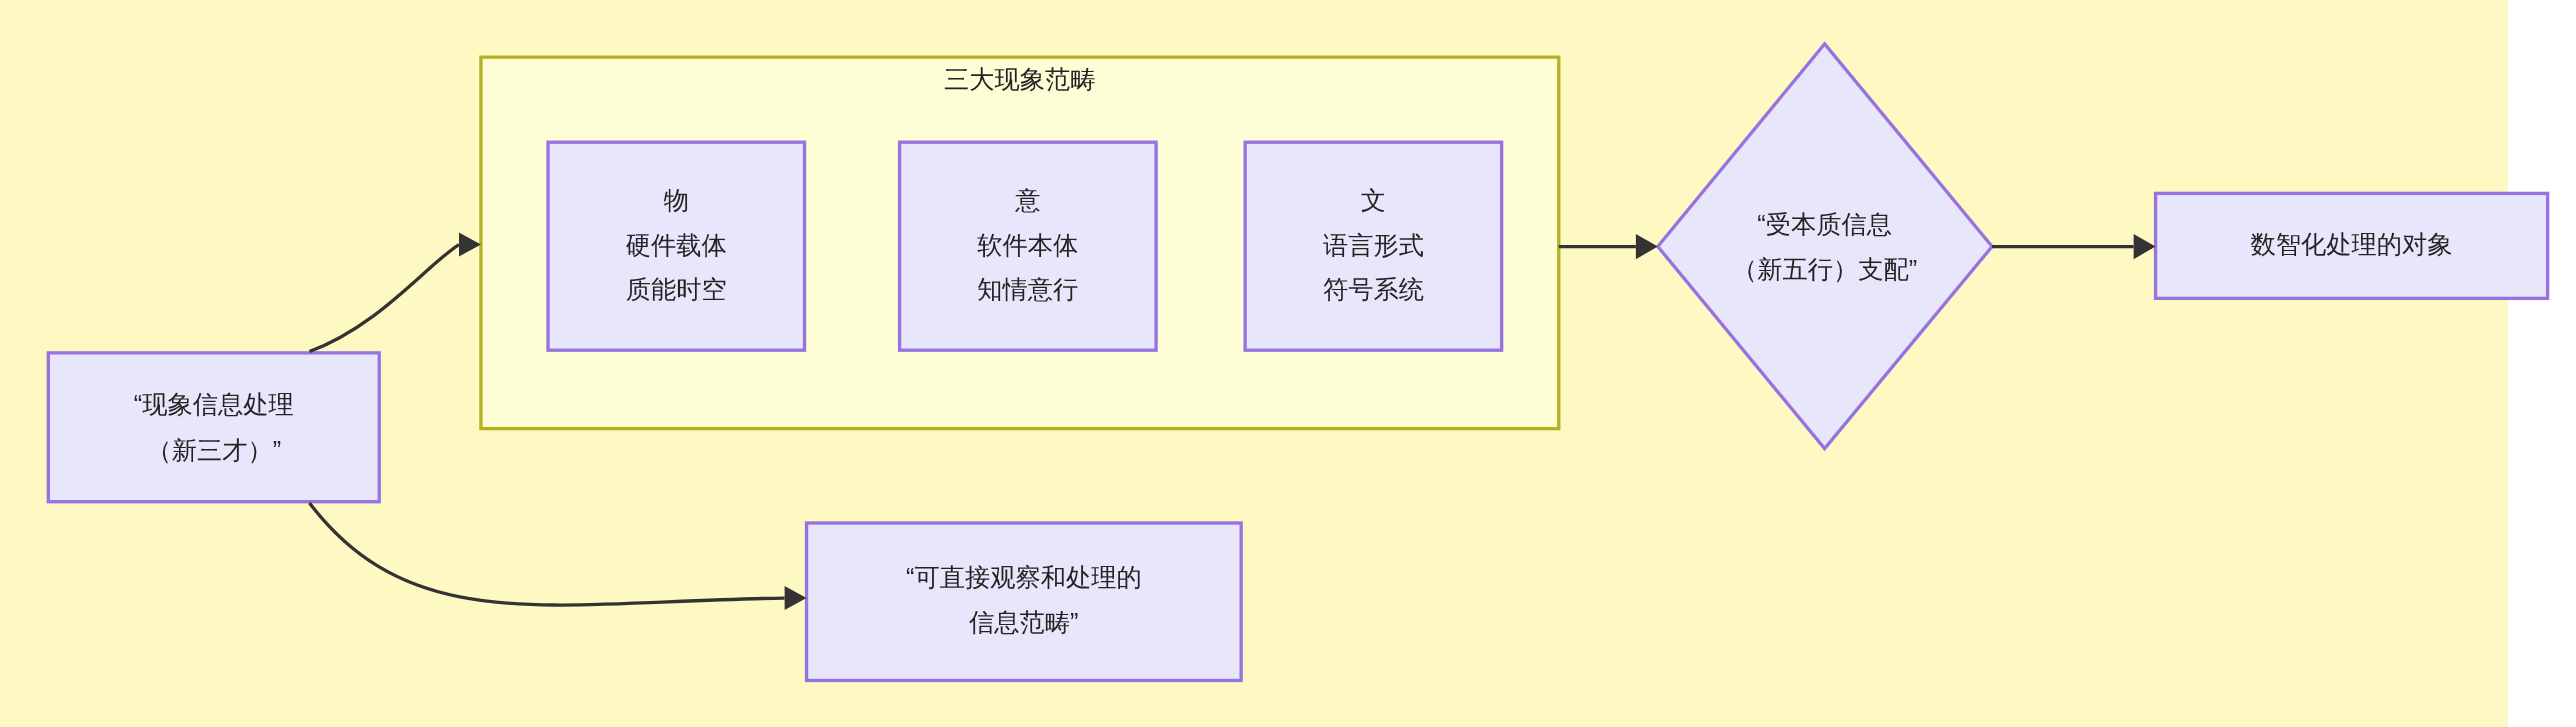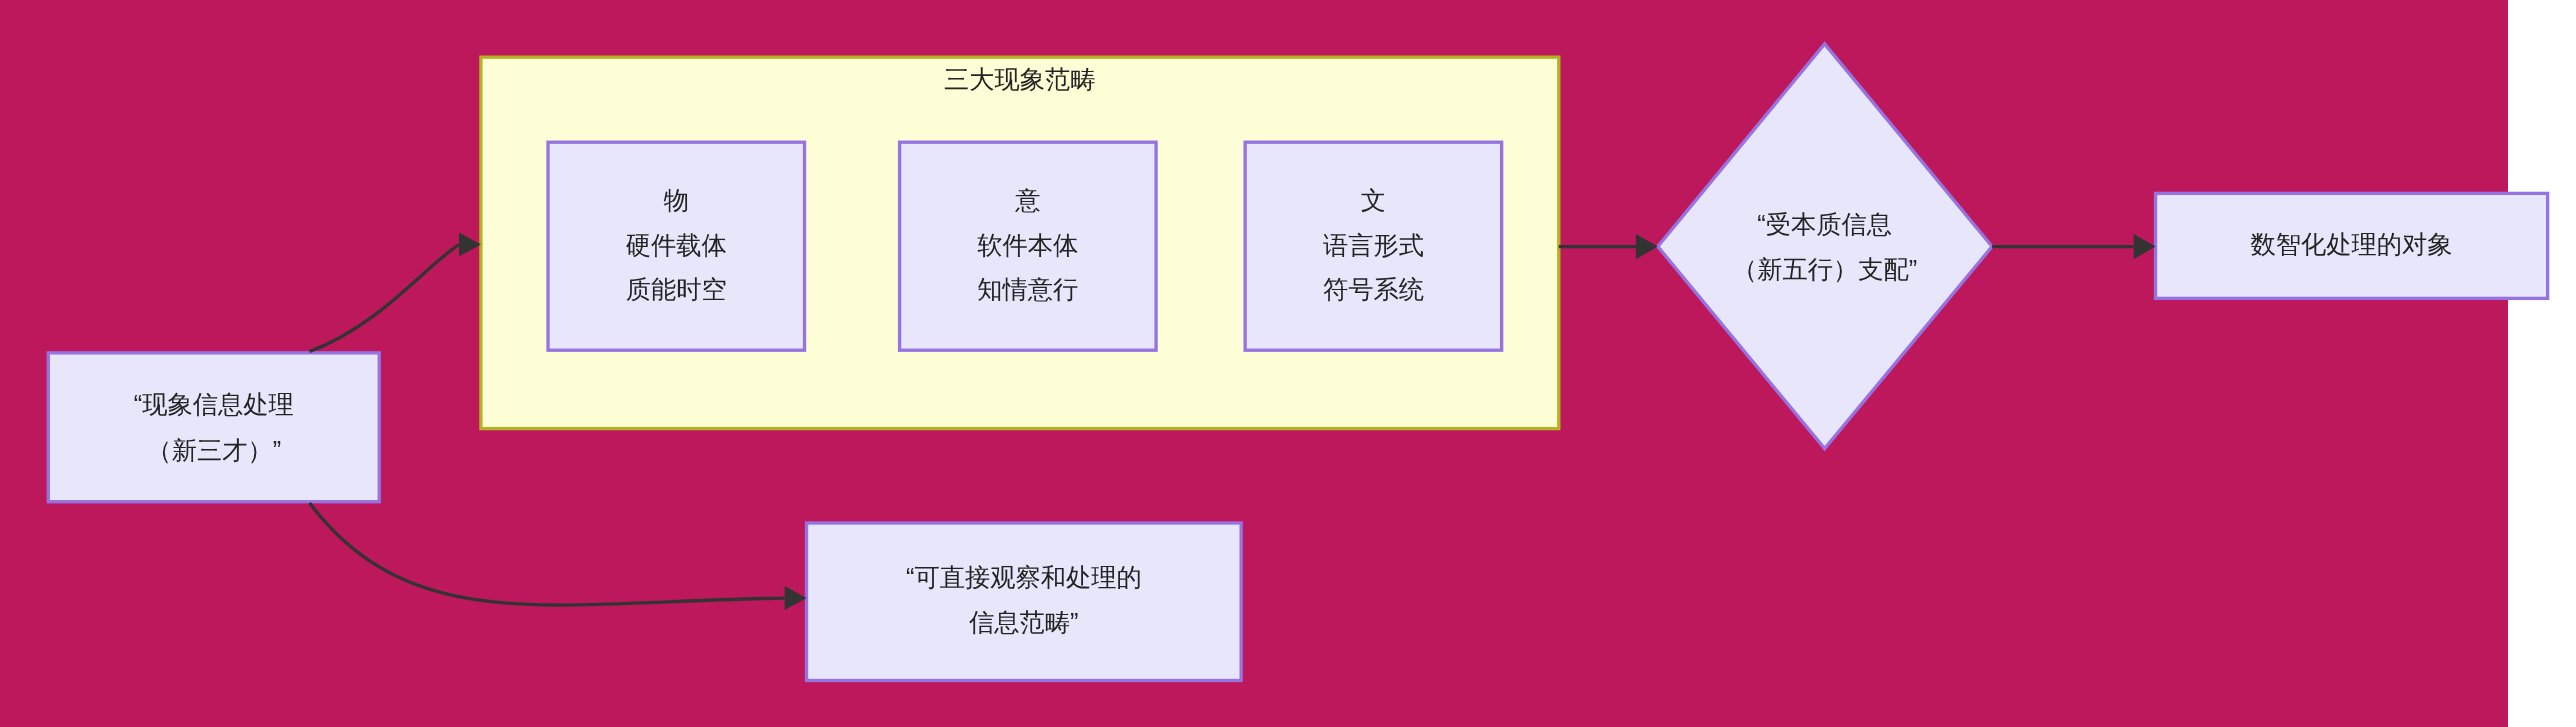--- a/index.html
+++ b/index.html
@@ -10,21 +10,21 @@
   body {
     width: 2576px;
     height: 727px;
     font-family: "Liberation Sans", "DejaVu Sans", sans-serif;
     overflow: hidden;
   }
   #canvas {
     position: relative;
     width: 2508px;
     height: 727px;
-    background: #be185d;
+    background: #fef9c3;
     text-align: center;
   }
   svg.diagram {
     display: block;
     width: 2576px;
     height: 727px;
   }
   .node-fill      { fill: #e8e6fb; }
   .node-stroke    { stroke: #9673e0; stroke-width: 5; }
   .group-fill     { fill: #fdfdd6; }

